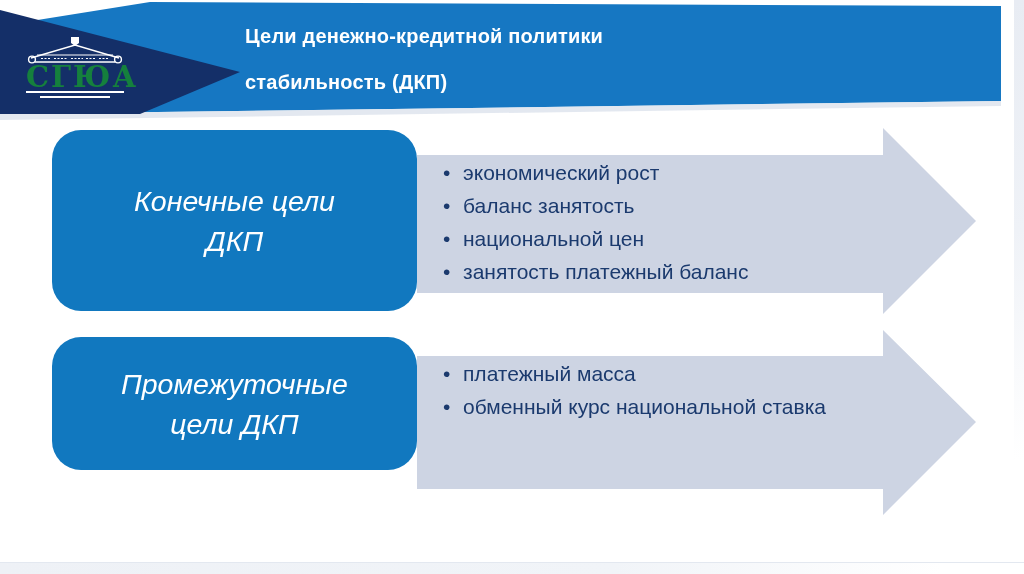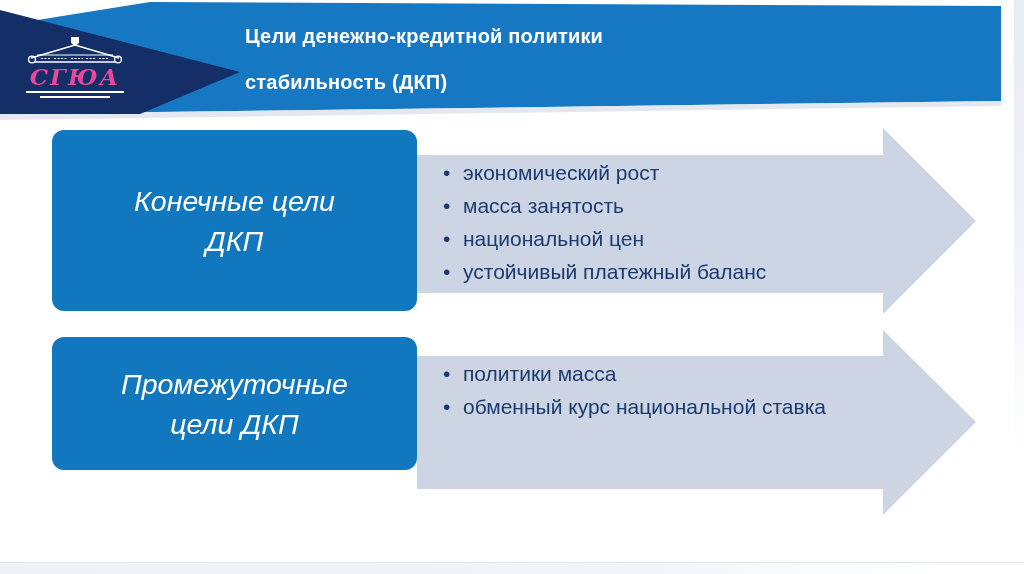--- a/index.html
+++ b/index.html
@@ -13,29 +13,29 @@
   .title{
     position:absolute;left:245px;top:13px;width:760px;
     color:var(--title_text,#fff);font-size:20px;font-weight:bold;line-height:46px;
     letter-spacing:.2px;
   }
   
   .logo{position:absolute;left:26px;top:36px;width:98px;height:66px;text-align:center;color:#fff;}
   .logo svg{display:block;margin:0 auto;}
   .logo-acronym{
     font-family:"DejaVu Serif","Liberation Serif",serif;font-weight:bold;
-    font-size:23px;line-height:24px;letter-spacing:2px;color:#ec4899;margin-top:-1px;font-style:italic;
+    font-size:29px;line-height:24px;letter-spacing:2px;color:#15803d;margin-top:-1px;
   }
   .logo-base{height:9px;margin-top:2px;
     border-top:2px solid #fff;}
   .logo-base-inner{width:72%;height:0;margin:3px auto 0;border-top:2px solid #fff;}
   
   .cat-box{
     position:absolute;left:52px;width:365px;background:var(--box_blue,#1178bf);
-    border-radius:12px;display:flex;align-items:center;justify-content:center;
+    border-radius:29px;display:flex;align-items:center;justify-content:center;
   }
   .cat-box.first{top:130px;height:181px;}
   .cat-box.second{top:337px;height:133px;}
   .cat-label{
     max-width:252px;text-align:center;color:#fff;font-style:italic;
     font-size:28.5px;line-height:40px;font-weight:normal;
   }
   
   .bullets{
     position:absolute;left:443px;margin:0;padding:0;list-style:none;
@@ -108,25 +108,25 @@
   <div class="cat-box first">
     <div class="cat-label">Конечные цели ДКП</div>
   </div>
 
   <div class="cat-box second">
     <div class="cat-label">Промежуточные цели ДКП</div>
   </div>
 
   <ul class="bullets first">
     <li>экономический рост</li>
-    <li>масса занятость</li>
+    <li>баланс занятость</li>
     <li>национальной цен</li>
-    <li>устойчивый платежный баланс</li>
+    <li>занятость платежный баланс</li>
   </ul>
 
   <ul class="bullets second">
-    <li>политики масса</li>
+    <li>платежный масса</li>
     <li>обменный курс национальной ставка</li>
   </ul>
 
   <div class="edge-right"></div>
   <div class="edge-bottom"></div>
 </div>
 
 </body></html>

